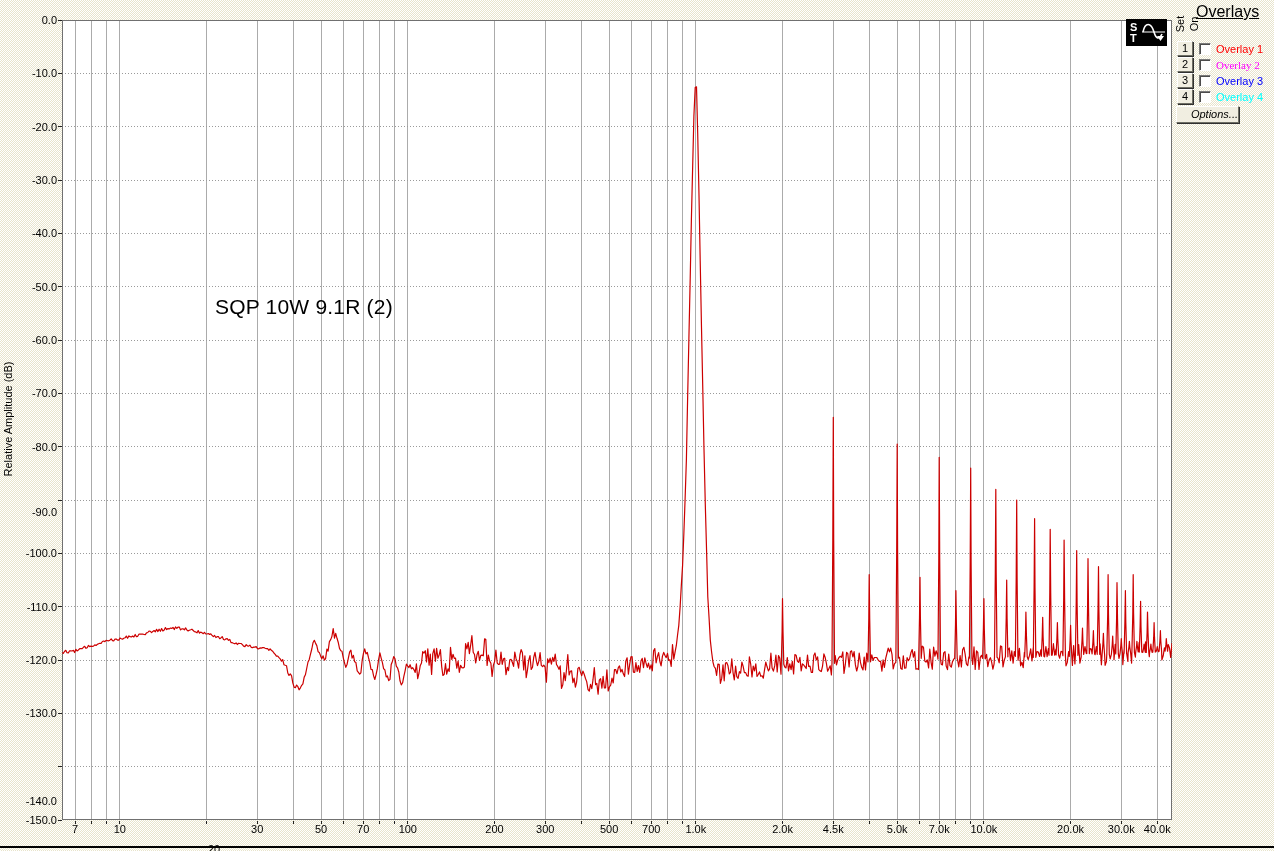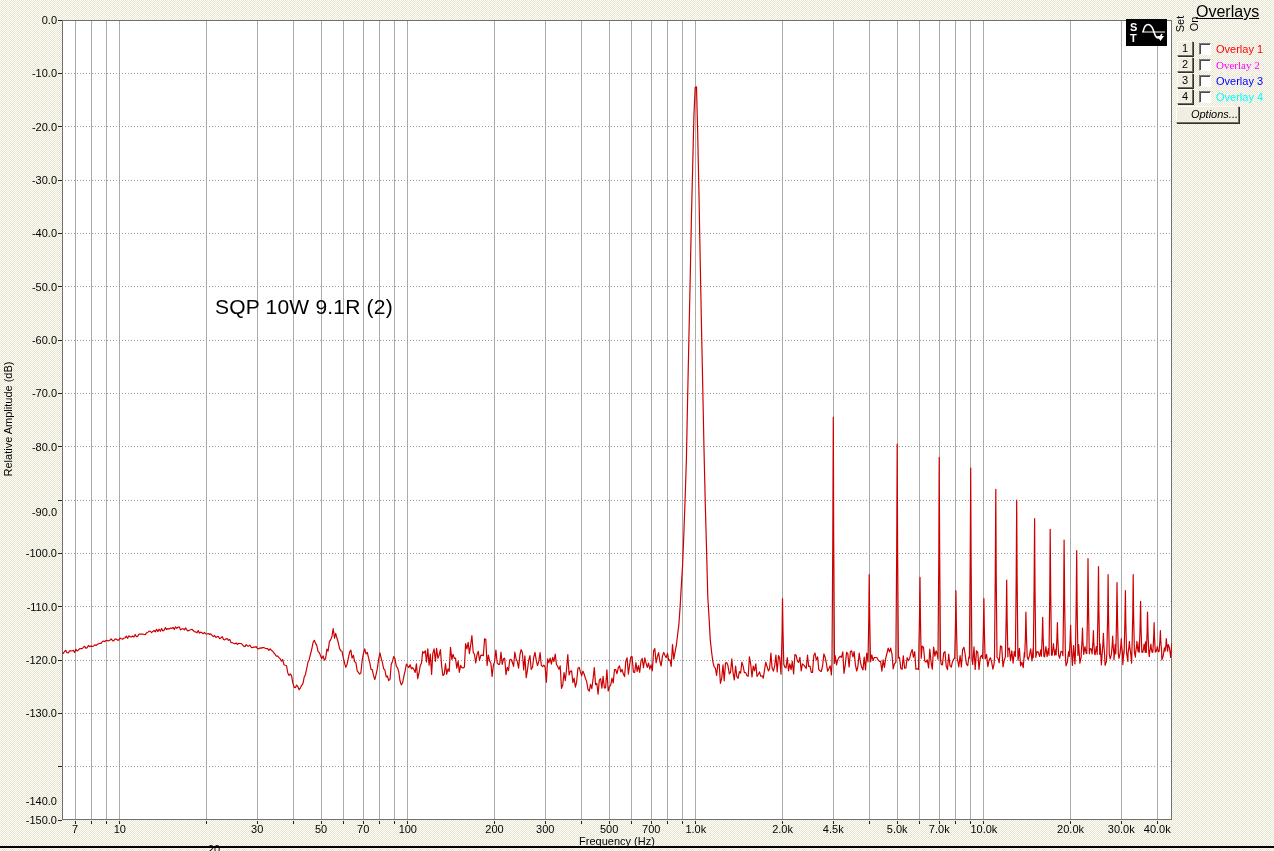--- a/index.html
+++ b/index.html
@@ -146,21 +146,20 @@
       <line x1="58" y1="713.3333333333334" x2="62" y2="713.3333333333334" stroke="#222222" stroke-width="1" shape-rendering="crispEdges"></line>
       <line x1="58" y1="766.6666666666666" x2="62" y2="766.6666666666666" stroke="#222222" stroke-width="1" shape-rendering="crispEdges"></line>
       <line x1="58" y1="820" x2="62" y2="820" stroke="#222222" stroke-width="1" shape-rendering="crispEdges"></line>
       <clipPath id="pc">
         <rect x="62" y="20" width="1110" height="800"></rect>
       </clipPath>
       <path d="M62.0 652.7L63.3 653.3L64.5 651.5L65.8 650.3L67.0 652.7L68.3 653.0L69.6 650.8L70.8 650.8L72.1 651.0L73.4 650.3L74.6 652.5L75.9 649.3L77.1 650.9L78.4 649.9L79.7 648.7L80.9 648.6L82.2 648.6L83.4 647.3L84.7 646.3L86.0 648.3L87.2 647.7L88.5 645.4L89.7 646.6L91.0 646.1L92.3 646.3L93.5 646.2L94.8 644.9L96.1 645.5L97.3 644.4L98.6 643.8L99.8 643.3L101.1 643.3L102.4 641.5L103.6 641.0L104.9 641.6L106.1 640.3L107.4 640.7L108.7 640.8L109.9 640.2L111.2 638.9L112.5 640.6L113.7 641.0L115.0 639.0L116.2 639.1L117.5 640.1L118.8 640.1L120.0 638.0L121.3 638.7L122.5 639.2L123.8 638.2L125.1 637.8L126.3 636.1L127.6 638.3L128.9 635.9L130.1 636.7L131.4 637.0L132.6 636.1L133.9 637.0L135.2 634.5L136.4 636.6L137.7 636.3L138.9 634.2L140.2 634.2L141.5 634.2L142.7 634.0L144.0 634.5L145.3 634.7L146.5 632.9L147.8 632.5L149.0 631.0L150.3 631.4L151.6 632.7L152.8 631.4L154.1 630.5L155.3 631.8L156.6 629.4L157.9 631.6L159.1 629.2L160.4 631.3L161.6 628.6L162.9 631.0L164.2 630.1L165.4 627.6L166.7 629.6L168.0 628.6L169.2 628.9L170.5 628.0L171.7 628.4L173.0 627.4L174.3 629.5L175.5 626.9L176.8 628.3L178.0 627.2L179.3 627.1L180.6 629.9L181.8 628.9L183.1 628.8L184.4 629.9L185.6 627.9L186.9 630.0L188.1 630.9L189.4 630.2L190.7 629.7L191.9 629.2L193.2 630.5L194.4 631.7L195.7 631.9L197.0 632.8L198.2 630.6L199.5 633.1L200.7 632.1L202.0 632.8L203.3 633.7L204.5 632.3L205.8 634.0L207.1 634.0L208.3 633.5L209.6 634.5L210.8 633.8L212.1 635.5L213.4 636.6L214.6 635.5L215.9 637.5L217.1 636.7L218.4 636.5L219.7 638.7L220.9 637.9L222.2 636.6L223.5 639.5L224.7 639.9L226.0 638.8L227.2 638.6L228.5 640.3L229.8 639.4L231.0 642.6L232.3 642.7L233.5 643.3L234.8 643.8L236.1 642.9L237.3 644.5L238.6 643.3L239.9 643.5L241.1 643.5L242.4 644.6L243.6 646.1L244.9 646.6L246.2 644.7L247.4 645.8L248.7 646.1L249.9 645.1L251.2 647.3L252.5 647.6L253.7 647.1L255.0 647.1L256.2 646.6L257.5 648.6L258.8 648.8L260.0 647.9L261.3 648.1L262.6 647.6L263.8 647.5L265.1 648.2L266.3 648.6L267.6 648.6L268.9 650.3L270.1 648.8L271.4 650.3L272.6 651.2L273.9 653.0L275.2 654.3L276.4 656.1L277.7 656.0L279.0 657.7L280.2 658.9L281.5 661.2L282.7 659.6L284.0 664.8L285.3 665.3L286.5 665.7L287.8 673.0L289.0 675.4L290.3 673.9L291.6 675.9L292.8 682.9L294.1 687.1L295.4 687.7L296.6 685.1L297.9 686.7L299.1 689.8L300.4 687.8L301.7 685.3L302.9 683.9L304.2 677.1L305.4 674.8L306.7 668.5L308.0 662.0L309.2 659.7L310.5 654.2L311.8 649.0L313.0 642.8L314.3 640.3L315.5 643.1L316.8 645.6L318.1 651.7L319.3 652.4L320.6 655.9L321.8 658.8L323.1 655.8L324.4 660.2L325.6 658.6L326.9 649.1L328.1 651.1L329.4 641.6L330.7 639.6L331.9 636.5L333.2 628.5L334.5 638.2L335.7 633.4L337.0 638.3L338.2 642.2L339.5 648.4L340.8 650.8L342.0 651.3L343.3 657.8L344.5 662.8L345.8 667.3L347.1 664.2L348.3 658.4L349.6 652.2L350.9 650.2L352.1 658.1L353.4 655.4L354.6 661.7L355.9 662.6L357.2 670.9L358.4 672.3L359.7 674.2L360.9 672.8L362.2 660.2L363.5 653.1L364.7 648.8L366.0 653.9L367.3 652.5L368.5 657.7L369.8 662.6L371.0 669.4L372.3 669.7L373.6 675.9L374.8 679.5L376.1 674.4L377.3 668.9L378.6 659.6L379.9 652.8L381.1 657.8L382.4 662.6L383.6 668.6L384.9 670.0L386.2 676.9L387.4 676.0L388.7 680.7L390.0 679.4L391.2 664.5L392.5 661.2L393.7 656.6L395.0 658.8L396.3 666.2L397.5 667.8L398.8 672.0L400.0 680.8L401.3 684.9L402.6 682.8L403.8 676.6L405.1 670.8L406.4 664.0L407.6 665.9L408.9 667.5L410.1 664.7L411.4 668.8L412.7 667.7L413.9 669.6L415.2 672.4L416.4 663.8L417.7 678.6L419.0 673.0L420.2 665.8L421.5 663.0L422.7 651.7L424.0 653.0L425.3 650.7L426.5 662.0L427.8 648.8L429.1 665.1L430.3 654.2L431.6 674.4L432.8 653.6L434.1 648.9L435.4 661.3L436.6 648.3L437.9 658.2L439.1 655.1L440.4 649.6L441.7 666.6L442.9 675.5L444.2 674.3L445.5 663.7L446.7 674.1L448.0 668.8L449.2 671.5L450.5 647.4L451.8 659.5L453.0 654.3L454.3 658.4L455.5 658.2L456.8 668.1L458.1 661.0L459.3 672.3L460.6 665.4L461.9 667.6L463.1 667.9L464.4 667.1L465.6 643.7L466.9 648.8L468.2 642.4L469.4 653.6L470.7 644.9L471.9 635.7L473.2 652.3L474.5 654.5L475.7 662.9L477.0 654.8L478.3 651.3L479.5 660.3L480.8 655.4L482.0 655.1L483.3 655.8L484.6 638.9L485.8 639.3L487.1 665.4L488.3 655.0L489.6 660.9L490.9 663.3L492.1 676.4L493.4 665.1L494.6 661.6L495.9 650.1L497.2 663.0L498.4 664.3L499.7 664.1L501.0 652.1L502.2 664.3L503.5 658.8L504.7 658.2L506.0 674.7L507.3 667.3L508.5 670.6L509.8 659.7L511.0 659.3L512.3 662.3L513.6 666.4L514.8 652.0L516.1 658.9L517.4 661.8L518.6 668.1L519.9 655.0L521.1 649.6L522.4 652.8L523.7 669.9L524.9 655.8L526.2 677.6L527.4 670.4L528.7 660.3L530.0 655.7L531.2 669.5L532.5 667.2L533.7 657.5L535.0 652.3L536.3 660.7L537.5 665.7L538.8 661.3L540.1 652.6L541.3 665.4L542.6 666.7L543.8 665.2L545.1 667.2L546.4 682.1L547.6 658.9L548.9 662.7L550.1 658.2L551.4 664.1L552.7 657.3L553.9 661.5L555.2 654.2L556.5 664.5L557.7 666.4L559.0 669.3L560.2 665.9L561.5 688.4L562.8 684.7L564.0 672.6L565.3 680.6L566.5 669.8L567.8 654.5L569.1 675.0L570.3 671.3L571.6 670.8L572.9 682.6L574.1 678.1L575.4 687.1L576.6 682.2L577.9 668.4L579.2 667.3L580.4 671.9L581.7 675.7L582.9 671.1L584.2 674.3L585.5 678.5L586.7 681.6L588.0 689.5L589.3 691.1L590.5 684.4L591.8 688.6L593.0 679.7L594.3 667.5L595.6 684.7L596.8 683.4L598.1 694.1L599.3 680.2L600.6 678.7L601.9 688.1L603.1 676.3L604.4 688.0L605.6 687.8L606.9 669.8L608.2 691.0L609.4 687.0L610.7 685.2L612.0 678.1L613.2 683.0L614.5 669.5L615.7 669.7L617.0 673.7L618.3 667.6L619.5 665.9L620.8 672.0L622.0 669.4L623.3 673.8L624.6 676.5L625.8 661.1L627.1 657.8L628.4 674.2L629.6 664.9L630.9 656.9L632.1 656.6L633.4 672.1L634.7 672.4L635.9 662.7L637.2 671.3L638.4 665.7L639.7 672.5L641.0 660.8L642.2 658.4L643.5 667.6L644.8 657.9L646.0 662.9L647.3 667.4L648.5 663.2L649.8 669.2L651.1 664.8L652.3 670.8L653.6 650.9L654.8 648.6L656.1 662.8L657.4 656.5L658.6 652.6L659.9 661.5L661.1 665.9L662.4 656.4L663.7 652.4L664.9 655.3L666.2 657.6L667.5 653.4L668.7 660.3L670.0 659.8L671.2 666.5L672.5 644.5L673.8 659.1L675.0 652.4L676.3 645.7L677.5 635.5L678.8 625.3L680.1 607.1L681.3 586.1L682.6 565.1L683.9 532.4L685.1 499.1L686.4 459.5L687.6 399.0L688.9 338.5L690.2 278.7L691.4 219.3L692.7 165.2L693.9 116.2L695.2 87.6L696.5 86.8L697.7 133.3L699.0 195.6L700.2 260.7L701.5 327.8L702.8 389.8L704.0 449.3L705.3 504.6L706.6 551.4L707.8 597.0L709.1 618.5L710.3 640.1L711.6 652.0L712.9 661.8L714.1 666.5L715.4 668.4L716.6 675.4L717.9 664.1L719.2 664.3L720.4 683.4L721.7 678.4L723.0 664.9L724.2 680.8L725.5 663.1L726.7 662.6L728.0 665.8L729.3 673.9L730.5 672.3L731.8 658.9L733.0 672.3L734.3 680.0L735.6 666.0L736.8 676.6L738.1 678.3L739.4 671.6L740.6 673.1L741.9 662.1L743.1 666.2L744.4 672.6L745.7 672.6L746.9 675.6L748.2 676.2L749.4 656.8L750.7 664.1L752.0 677.0L753.2 666.0L754.5 670.8L755.8 663.8L757.0 676.4L758.3 674.5L759.5 671.9L760.8 676.3L762.1 675.8L763.3 678.1L764.6 669.3L765.8 662.2L767.1 666.8L768.4 670.9L769.6 668.9L770.9 653.2L772.1 668.1L773.4 671.1L774.7 665.9L775.9 655.0L777.2 671.9L778.5 655.5L779.7 658.1L781.0 674.2L781.3 664.3L782.1 631.5L782.5 598.7L783.0 631.5L783.8 664.3L784.8 667.0L786.0 667.9L787.3 657.5L788.5 671.0L789.8 663.8L791.1 669.6L792.3 661.3L793.6 674.0L794.9 654.5L796.1 655.2L797.4 661.2L798.6 662.4L799.9 657.4L801.2 671.0L802.4 663.9L803.7 665.0L804.9 666.6L806.2 668.5L807.5 655.0L808.7 666.5L810.0 666.2L811.3 672.4L812.5 672.5L813.8 655.4L815.0 653.0L816.3 660.0L817.6 656.9L818.8 669.6L820.1 670.9L821.3 671.5L822.6 665.8L823.9 653.9L825.1 657.2L826.4 663.3L827.6 671.1L828.9 668.6L830.2 665.8L831.4 675.0L832.0 663.3L832.8 540.3L833.3 417.3L833.7 540.3L834.5 663.3L835.2 655.6L836.5 664.8L837.7 660.1L839.0 657.5L840.3 656.3L841.5 657.4L842.8 651.8L844.0 673.4L845.3 664.7L846.6 652.3L847.8 653.7L849.1 667.0L850.4 651.8L851.6 650.8L852.9 657.0L854.1 651.6L855.4 664.9L856.7 671.0L857.9 666.3L859.2 653.1L860.4 662.1L861.7 667.3L863.0 669.9L864.2 657.0L865.5 669.9L866.7 653.2L868.0 661.8L868.8 618.2L869.2 574.7L869.7 618.2L870.5 661.8L871.8 654.9L873.1 660.4L874.3 657.5L875.6 657.5L876.8 657.5L878.1 659.9L879.4 661.4L880.6 661.4L881.9 671.1L883.1 659.8L884.4 667.4L885.7 658.4L886.9 653.5L888.2 648.1L889.5 651.9L890.7 648.0L892.0 654.3L893.2 668.9L894.5 663.6L895.8 662.5L895.9 658.1L896.7 551.1L897.2 444.0L897.6 551.1L898.4 658.1L899.5 657.3L900.8 668.4L902.1 669.3L903.3 655.8L904.6 668.1L905.9 668.0L907.1 657.7L908.4 660.6L909.6 658.7L910.9 652.8L912.2 649.5L913.4 657.1L914.7 651.7L915.9 669.1L917.2 668.7L918.5 669.5L918.7 658.3L919.5 617.8L920.0 577.3L920.4 617.8L921.2 658.3L922.2 646.2L923.5 647.3L924.8 661.0L926.0 662.1L927.3 659.9L928.6 668.0L929.8 649.2L931.1 662.3L932.3 669.1L933.6 647.2L934.9 656.1L936.1 650.8L937.4 655.0L938.0 659.2L938.8 558.3L939.2 457.3L939.7 558.3L940.5 659.2L941.2 664.2L942.4 664.9L943.7 652.9L945.0 651.6L946.2 666.1L947.5 669.6L948.7 654.0L950.0 665.6L951.3 667.2L952.5 661.7L953.8 658.9L954.7 658.4L955.5 624.5L955.9 590.7L956.4 624.5L957.2 658.4L957.6 660.0L958.8 666.8L960.1 655.5L961.4 667.0L962.6 649.8L963.9 647.4L965.1 653.9L966.4 663.9L967.7 665.6L968.9 656.8L969.4 658.2L970.2 563.1L970.7 468.0L971.1 563.1L971.9 658.2L972.7 664.4L974.0 646.9L975.2 669.4L976.5 650.9L977.8 652.5L979.0 669.4L980.3 657.4L981.5 655.3L982.6 658.4L983.4 628.5L983.9 598.7L984.3 628.5L985.1 658.4L985.3 658.9L986.6 654.4L987.8 666.7L989.1 660.1L990.4 657.7L991.6 661.8L992.9 669.1L994.1 663.8L994.5 657.3L995.3 573.3L995.8 489.3L996.2 573.3L997.0 657.3L997.9 658.1L999.2 662.8L1000.5 645.9L1001.7 646.6L1003.0 667.0L1004.2 660.4L1005.4 656.8L1006.2 618.4L1006.7 580.0L1007.1 618.4L1007.9 656.8L1008.0 650.1L1009.3 648.0L1010.5 660.6L1011.8 650.8L1013.1 663.2L1014.3 651.6L1015.4 656.3L1016.2 578.1L1016.7 500.0L1017.1 578.1L1017.9 656.3L1018.1 660.3L1019.4 648.4L1020.6 665.8L1021.9 662.2L1023.2 667.7L1024.4 652.4L1024.7 656.8L1025.5 634.4L1025.9 612.0L1026.4 634.4L1027.2 656.8L1028.2 659.5L1029.5 655.4L1030.7 648.8L1032.0 660.9L1033.3 647.5L1033.3 657.3L1034.1 588.0L1034.6 518.7L1035.0 588.0L1035.8 657.3L1037.0 651.5L1038.3 652.1L1039.6 656.5L1040.8 649.8L1041.4 656.2L1042.2 636.8L1042.7 617.3L1043.1 636.8L1043.9 656.2L1044.6 656.8L1045.9 646.5L1047.1 656.6L1048.4 648.5L1049.0 655.2L1049.8 592.3L1050.2 529.3L1050.7 592.3L1051.5 655.2L1052.2 655.1L1053.4 643.7L1054.7 655.1L1056.0 649.0L1056.1 655.0L1056.9 638.8L1057.4 622.7L1057.8 638.8L1058.6 655.0L1059.7 658.2L1061.0 651.3L1062.3 651.8L1062.9 655.7L1063.7 597.8L1064.1 540.0L1064.6 597.8L1065.4 655.7L1066.0 665.8L1067.3 662.4L1068.6 651.5L1069.3 656.3L1070.1 640.8L1070.6 625.3L1071.0 640.8L1071.8 656.3L1072.4 665.4L1073.6 645.5L1074.9 663.9L1075.4 655.3L1076.2 603.0L1076.7 550.7L1077.1 603.0L1077.9 655.3L1078.7 644.6L1079.9 663.2L1081.2 656.8L1081.2 654.4L1082.0 641.2L1082.5 628.0L1082.9 641.2L1083.7 654.4L1085.0 646.6L1086.2 653.3L1086.8 653.6L1087.6 606.1L1088.0 558.7L1088.5 606.1L1089.3 653.6L1090.0 648.6L1091.3 649.1L1092.1 654.0L1092.9 642.3L1093.4 630.7L1093.8 642.3L1094.6 654.0L1095.1 654.7L1096.3 646.5L1097.2 654.3L1098.0 610.5L1098.5 566.7L1098.9 610.5L1099.7 654.3L1100.1 643.9L1101.4 664.8L1102.1 654.7L1102.9 644.0L1103.4 633.3L1103.8 644.0L1104.6 654.7L1105.1 665.3L1106.4 661.6L1106.8 654.4L1107.7 614.5L1108.1 574.7L1108.5 614.5L1109.3 654.4L1110.2 658.8L1111.4 654.1L1112.2 645.1L1112.7 636.0L1113.1 645.1L1113.9 654.1L1114.0 659.7L1115.2 644.4L1115.8 653.9L1116.6 618.3L1117.0 582.7L1117.5 618.3L1118.3 653.9L1119.0 658.5L1120.0 653.6L1120.8 646.1L1121.3 638.7L1121.7 646.1L1122.5 653.6L1122.8 664.6L1124.1 649.6L1124.1 653.2L1124.9 621.9L1125.4 590.7L1125.8 621.9L1126.6 653.2L1127.9 661.4L1128.1 652.8L1128.9 647.1L1129.4 641.3L1129.8 647.1L1130.6 652.8L1131.6 663.1L1131.9 652.4L1132.8 613.5L1133.2 574.7L1133.6 613.5L1134.4 652.4L1135.4 657.2L1135.7 652.0L1136.5 646.7L1136.9 641.3L1137.4 646.7L1138.2 652.0L1139.2 642.4L1139.3 652.1L1140.1 626.7L1140.6 601.3L1141.0 626.7L1141.8 652.1L1142.8 652.3L1143.6 648.1L1144.1 644.0L1144.5 648.1L1145.3 652.3L1145.5 641.8L1146.3 652.4L1147.1 632.2L1147.5 612.0L1148.0 632.2L1148.8 652.4L1149.3 656.6L1149.6 652.5L1150.4 648.3L1150.9 644.0L1151.3 648.3L1152.1 652.5L1152.8 652.1L1153.7 637.4L1154.1 622.7L1154.5 637.4L1155.3 652.1L1155.6 651.4L1156.0 651.7L1156.8 649.2L1157.3 646.7L1157.7 649.2L1158.5 651.7L1159.1 651.3L1159.9 641.0L1160.4 630.7L1160.8 641.0L1161.6 651.3L1161.9 659.9L1163.2 655.8L1164.4 647.9L1165.1 651.1L1165.9 644.9L1166.3 638.7L1166.8 644.9L1167.6 651.1L1168.2 644.5L1169.5 647.9L1170.7 657.4L1172.0 643.1" fill="none" stroke="#cc0000" stroke-width="1.2" stroke-linejoin="round" clip-path="url(#pc)"></path>
     </svg>
 
   <div id="y-axis-label">Relative Amplitude (dB)</div>
-  <div id="x-axis-label">Frequency (Hz)</div>
   <div id="y-ticks">
       <div class="ytick" style="top: 14px;">0.0</div>
       <div class="ytick" style="top: 67.3333px;">-10.0</div>
       <div class="ytick" style="top: 120.667px;">-20.0</div>
       <div class="ytick" style="top: 174px;">-30.0</div>
       <div class="ytick" style="top: 227.333px;">-40.0</div>
       <div class="ytick" style="top: 280.667px;">-50.0</div>
       <div class="ytick" style="top: 334px;">-60.0</div>
       <div class="ytick" style="top: 387.333px;">-70.0</div>
       <div class="ytick" style="top: 440.667px;">-80.0</div>

